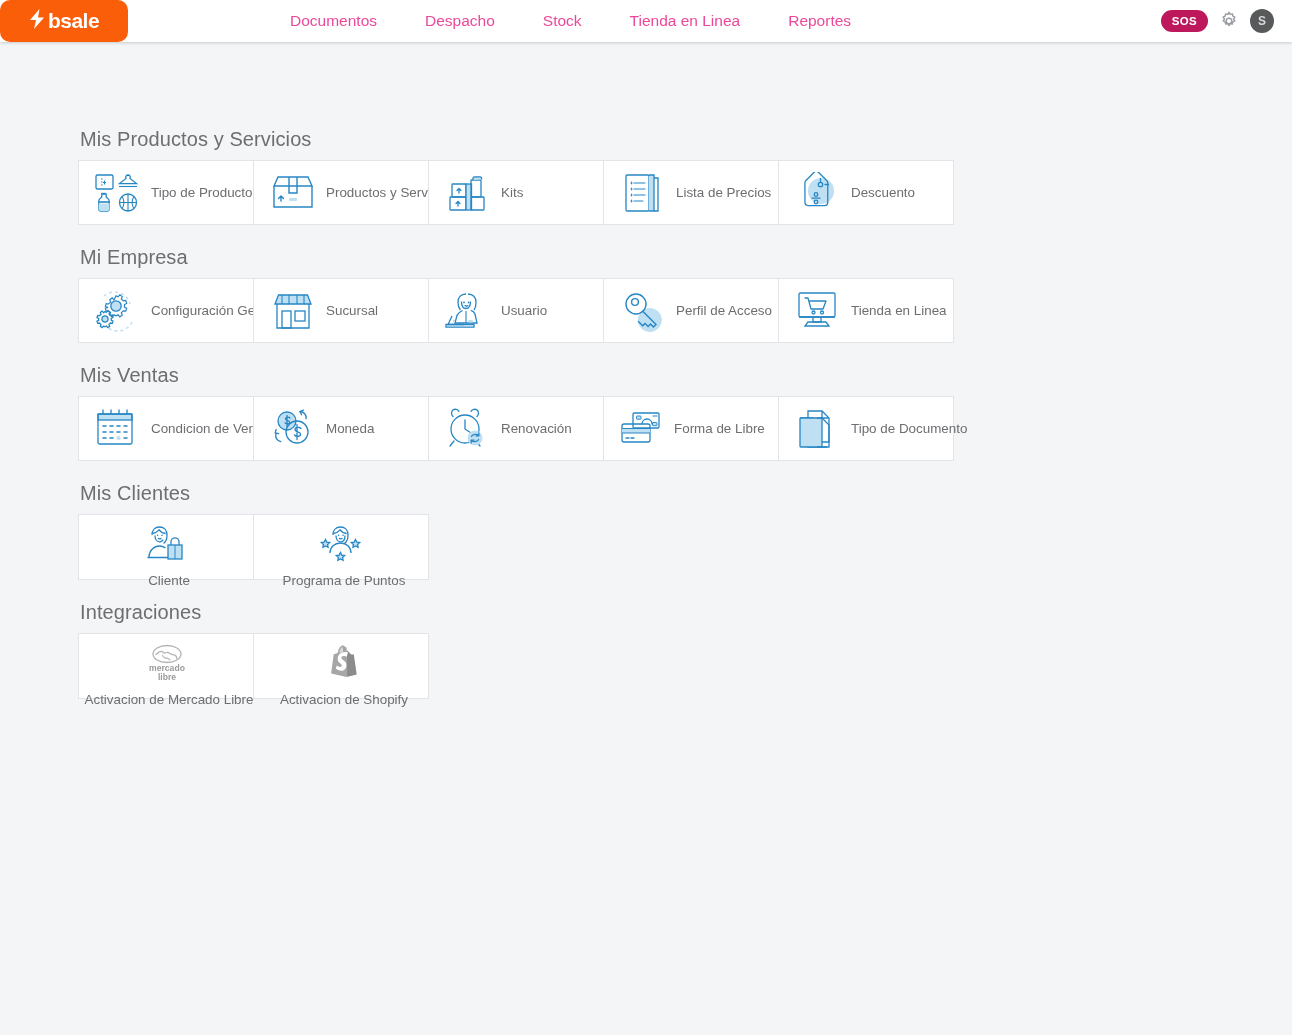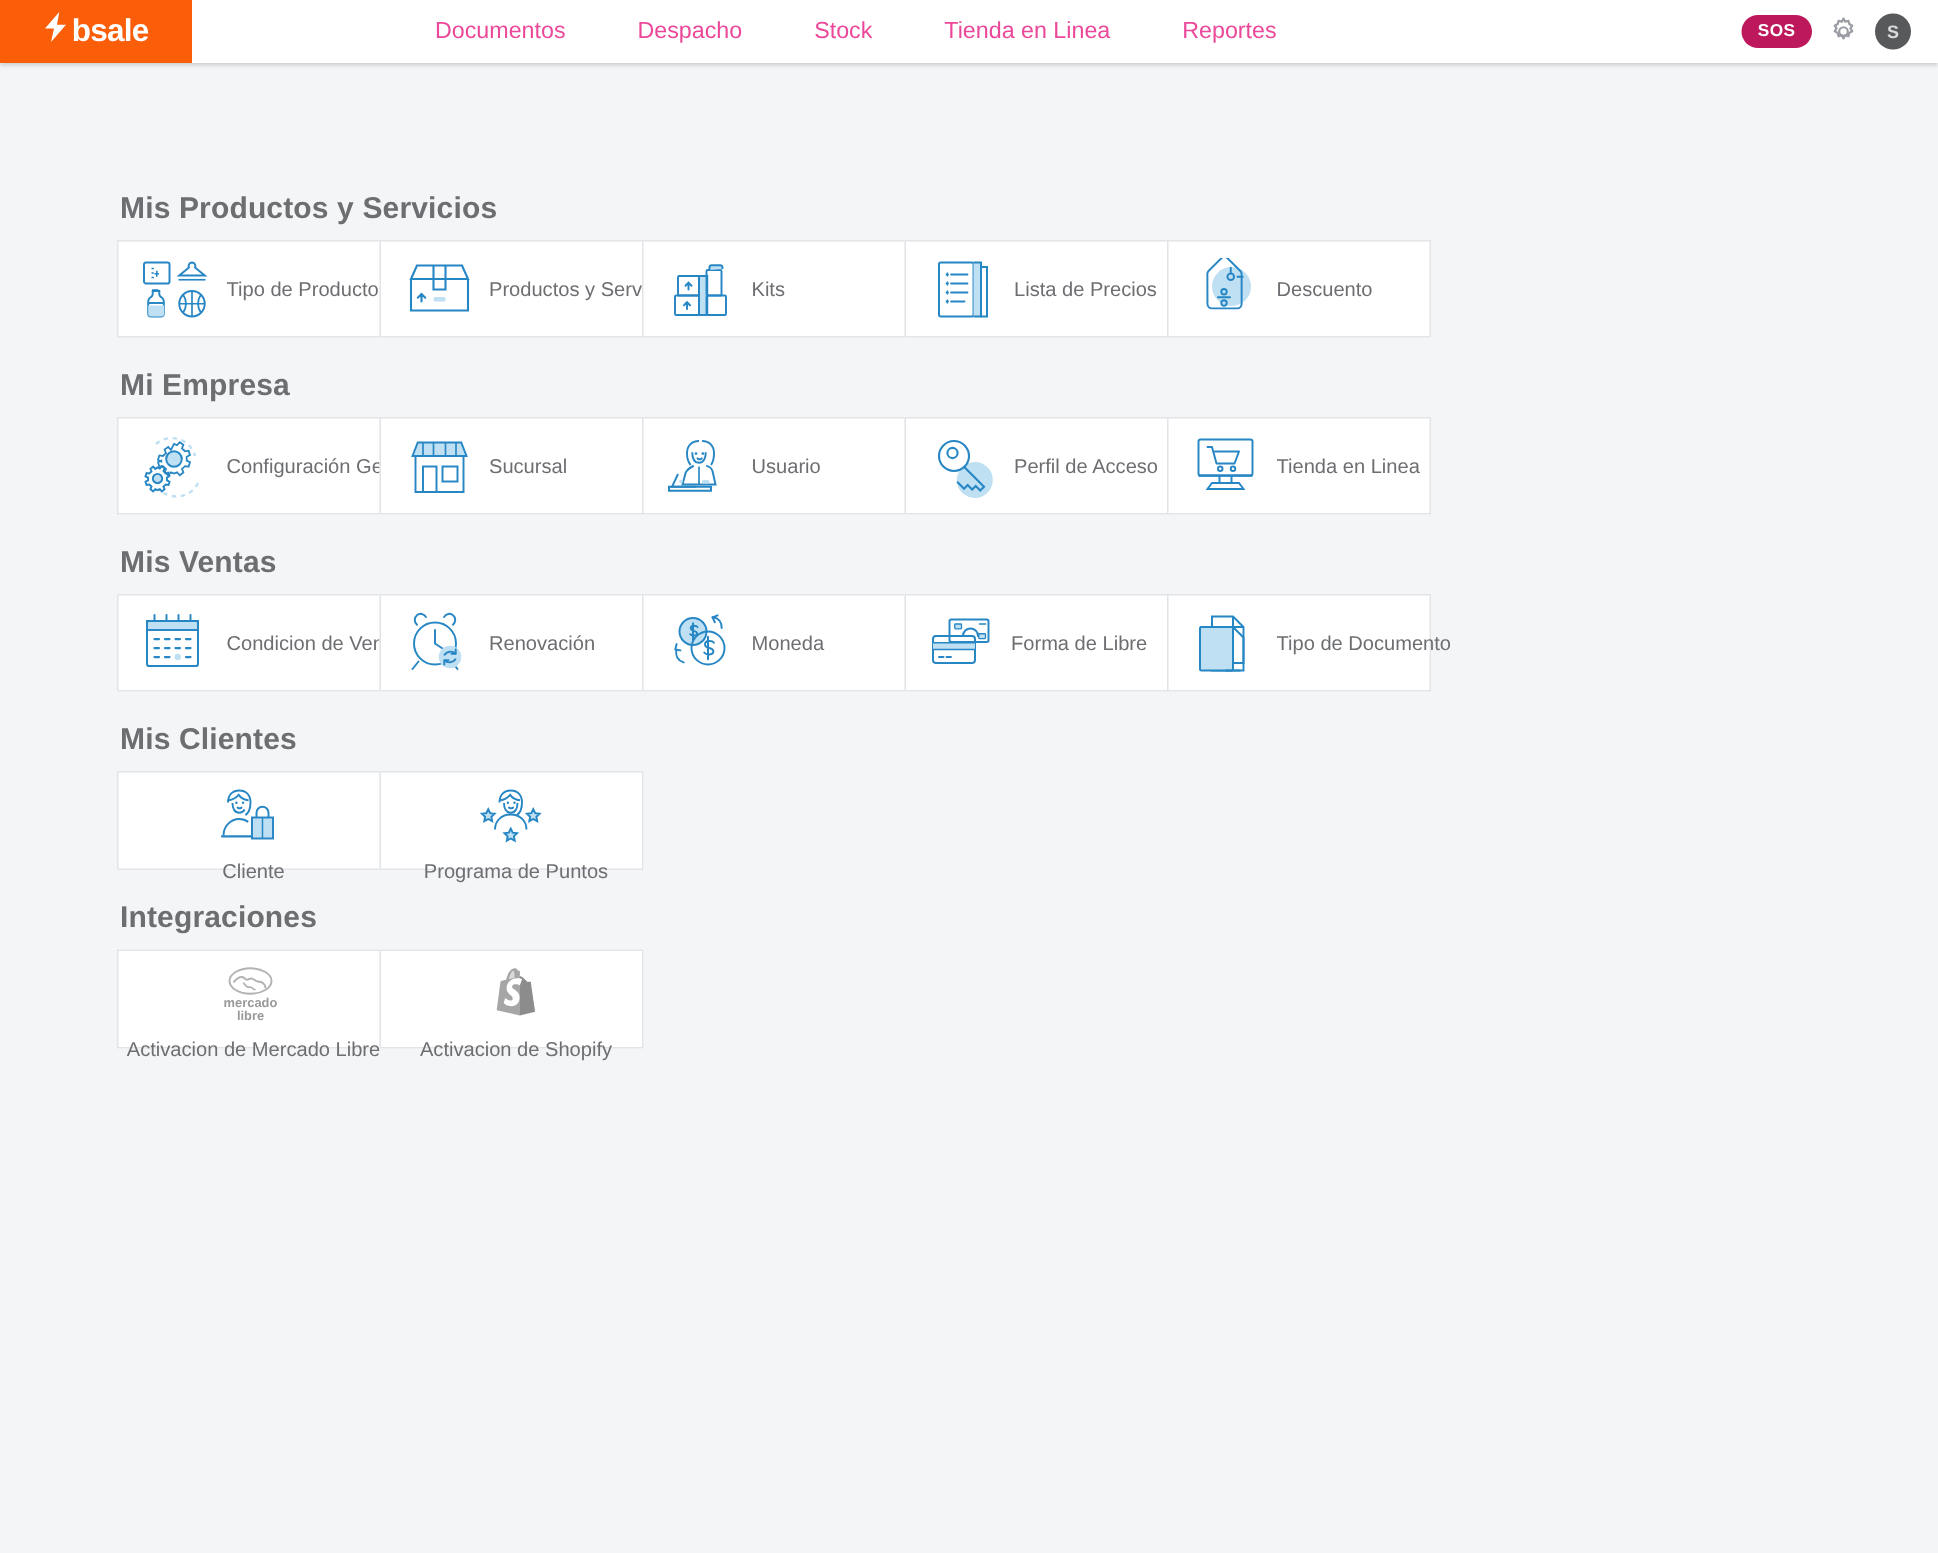--- a/index.html
+++ b/index.html
@@ -19,20 +19,21 @@
     box-shadow: 0 1px 3px rgba(0,0,0,0.18);
     z-index: 10;
     display: flex;
     align-items: center;
   }
   #logo-block {
     width: 128px; height: 42px;
     background: #fb5e08;
     display: flex; align-items: center; justify-content: center;
     flex: 0 0 128px;
+    border-radius: 10px;
   }
   #logo-block .wordmark {
     color: #ffffff;
     font-size: 21px;
     font-weight: bold;
     letter-spacing: -0.5px;
     display: flex; align-items: center;
   }
   #logo-block .bolt { margin-right: 3px; display:inline-block; }
 
@@ -76,21 +77,21 @@
   }
 
   
   #content {
     padding: 86px 0 0 79px;
   }
   .section { margin-bottom: 22px; }
   .section-title {
     color: #6d6e71;
     font-size: 20px;
-    font-weight: bold;
+    font-weight: normal;
     margin: 0 0 9px 1px;
     letter-spacing: 0.1px;
   }
   .card-grid {
     display: flex;
     flex-wrap: wrap;
     width: 880px;
   }
   .card {
     width: 176px;
@@ -343,47 +344,47 @@
             <circle cx="23.5" cy="30" r="2.1" fill="#bfdff3" stroke="none"></circle>
           </svg>
         </span>
         <span class="lbl">Condicion de Venta</span>
       </div>
 
 
       <div class="card">
         <span class="ico">
           <svg width="46" height="42" viewBox="0 0 46 42" fill="none" stroke="#2786c4" stroke-width="1.3">
+            <circle cx="17" cy="13" r="9" fill="#bfdff3" stroke="#2786c4"></circle>
+            <path d="M17 7.5v11M20 10c-.8-1.1-4.5-1.5-4.5.8 0 2.2 4.2 1.3 4.2 3.4 0 2-3.6 1.9-4.6.6" stroke-linecap="round"></path>
+            <circle cx="27" cy="24" r="11"></circle>
+            <path d="M27 16.5v15M31 20.5c-1.1-1.5-6-2-6 1.1 0 3 5.6 1.8 5.6 4.6 0 2.7-4.8 2.6-6.1.8" stroke-linecap="round"></path>
+            <path d="M30 3.5c4.2.6 6.3 3.6 6.1 7.2" stroke-linecap="round"></path>
+            <path d="M33.4 2.2 30 3.6l1.6 3.2" stroke-linecap="round" stroke-linejoin="round"></path>
+            <path d="M10.8 33.6c-4-1.2-5.6-4.5-4.9-8" stroke-linecap="round"></path>
+            <path d="M6.1 21.4 5.2 25l3.4.6" stroke-linecap="round" stroke-linejoin="round"></path>
+          </svg>
+        </span>
+        <span class="lbl">Moneda</span>
+      </div>
+
+      <div class="card">
+        <span class="ico">
+          <svg width="46" height="42" viewBox="0 0 46 42" fill="none" stroke="#2786c4" stroke-width="1.3">
             <circle cx="20" cy="21" r="14"></circle>
             <path d="M20 12v9l6 4" stroke-linecap="round"></path>
             <path d="M8 8.5c-2-2-2-4.8 0-6.4 1.8-1.5 4.6-1 6 1.2" stroke-linecap="round"></path>
             <path d="M32 8.5c2-2 2-4.8 0-6.4-1.8-1.5-4.6-1-6 1.2" stroke-linecap="round"></path>
             <path d="M9 33l-4 5M31 33l4 5" stroke-linecap="round"></path>
             <circle cx="30" cy="30" r="7.5" fill="#bfdff3" stroke="none"></circle>
             <path d="M33.6 27.6a5 5 0 0 0-7.2.8M26.4 32.4a5 5 0 0 0 7.2-.8" stroke-linecap="round"></path>
             <path d="M33.8 25v2.8h-2.8M26.2 35v-2.8h2.8" stroke-linecap="round" stroke-linejoin="round"></path>
           </svg>
         </span>
         <span class="lbl">Renovación</span>
-      </div>
-
-      <div class="card">
-        <span class="ico">
-          <svg width="46" height="42" viewBox="0 0 46 42" fill="none" stroke="#2786c4" stroke-width="1.3">
-            <circle cx="17" cy="13" r="9" fill="#bfdff3" stroke="#2786c4"></circle>
-            <path d="M17 7.5v11M20 10c-.8-1.1-4.5-1.5-4.5.8 0 2.2 4.2 1.3 4.2 3.4 0 2-3.6 1.9-4.6.6" stroke-linecap="round"></path>
-            <circle cx="27" cy="24" r="11"></circle>
-            <path d="M27 16.5v15M31 20.5c-1.1-1.5-6-2-6 1.1 0 3 5.6 1.8 5.6 4.6 0 2.7-4.8 2.6-6.1.8" stroke-linecap="round"></path>
-            <path d="M30 3.5c4.2.6 6.3 3.6 6.1 7.2" stroke-linecap="round"></path>
-            <path d="M33.4 2.2 30 3.6l1.6 3.2" stroke-linecap="round" stroke-linejoin="round"></path>
-            <path d="M10.8 33.6c-4-1.2-5.6-4.5-4.9-8" stroke-linecap="round"></path>
-            <path d="M6.1 21.4 5.2 25l3.4.6" stroke-linecap="round" stroke-linejoin="round"></path>
-          </svg>
-        </span>
-        <span class="lbl">Moneda</span>
       </div>
 
       <div class="card wide-label">
         <span class="ico">
           <svg width="48" height="42" viewBox="0 0 48 42" fill="none" stroke="#2786c4" stroke-width="1.3">
             <rect x="14" y="5" width="26" height="15" rx="1.2"></rect>
             <rect x="17.5" y="8" width="4.5" height="3.2" rx="0.5" fill="#bfdff3" stroke="#2786c4" stroke-width="0.9"></rect>
             <path d="M34 8h4" stroke-width="1.1" stroke-linecap="round"></path>
             <rect x="33.5" y="14.5" width="4.5" height="3.2" rx="0.5" fill="#bfdff3" stroke="#2786c4" stroke-width="0.9"></rect>
             <path d="M23 16c0-3 2.4-5 5-5s5 2 5 5" stroke-linecap="round"></path>

